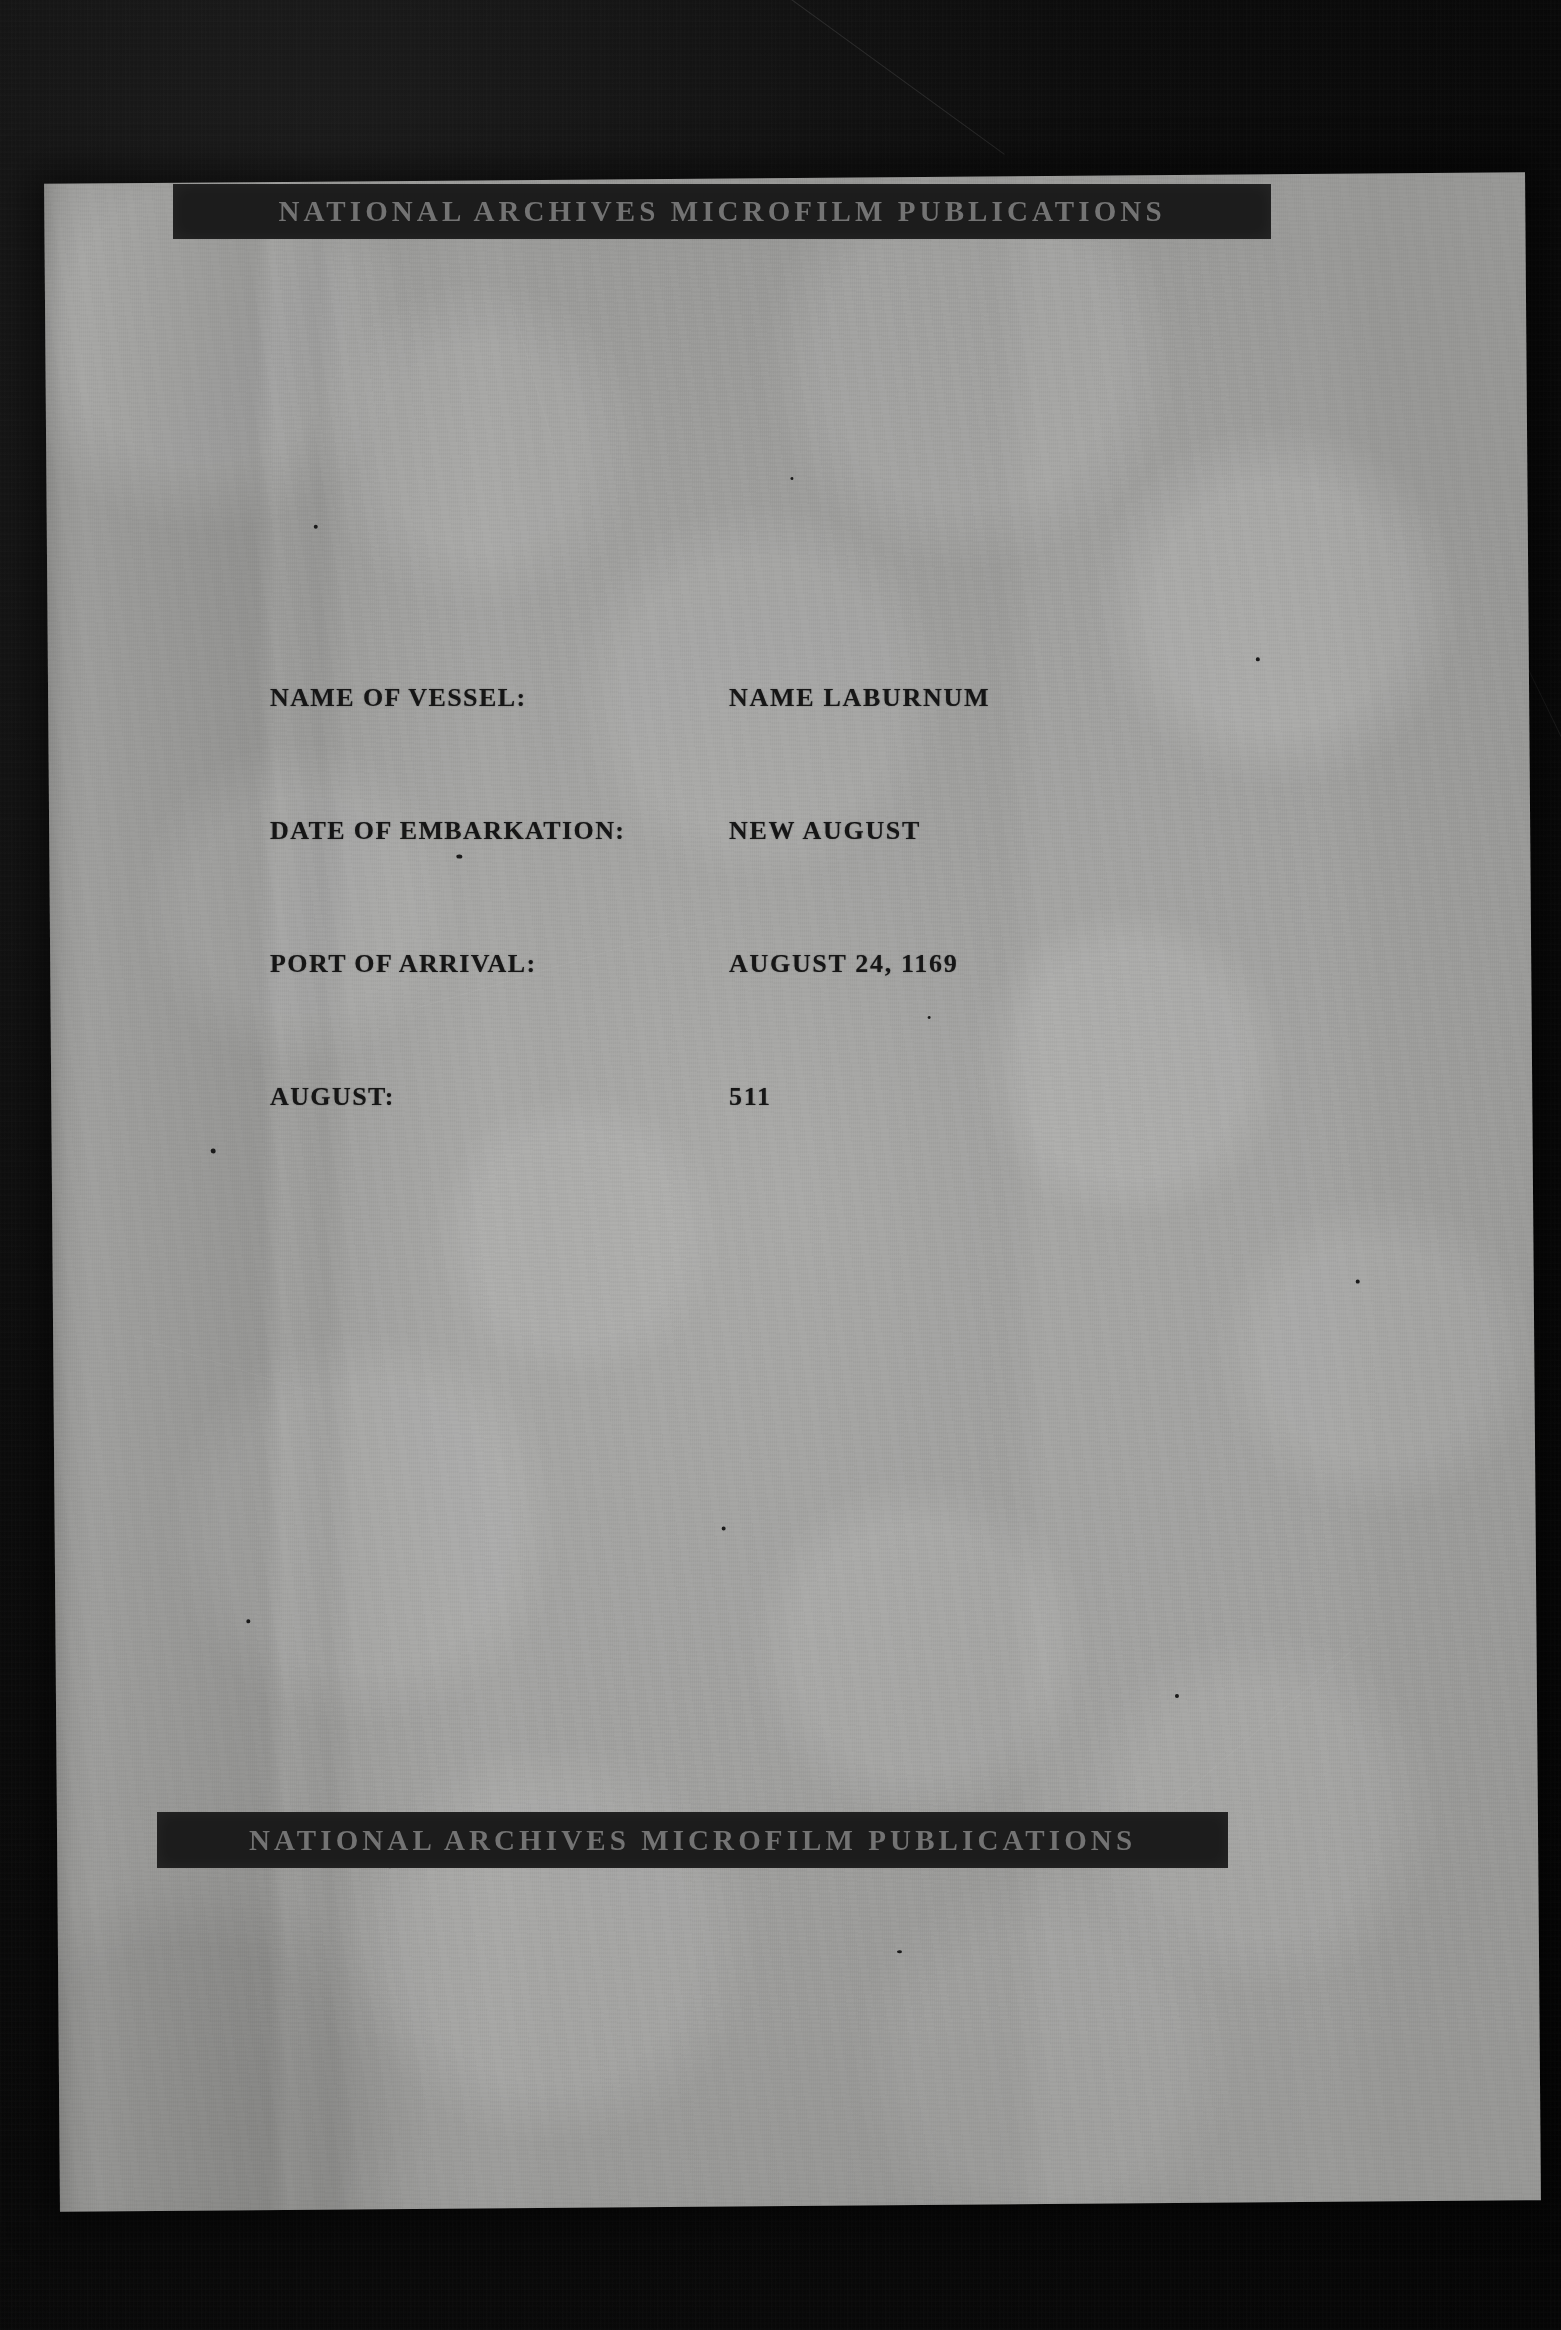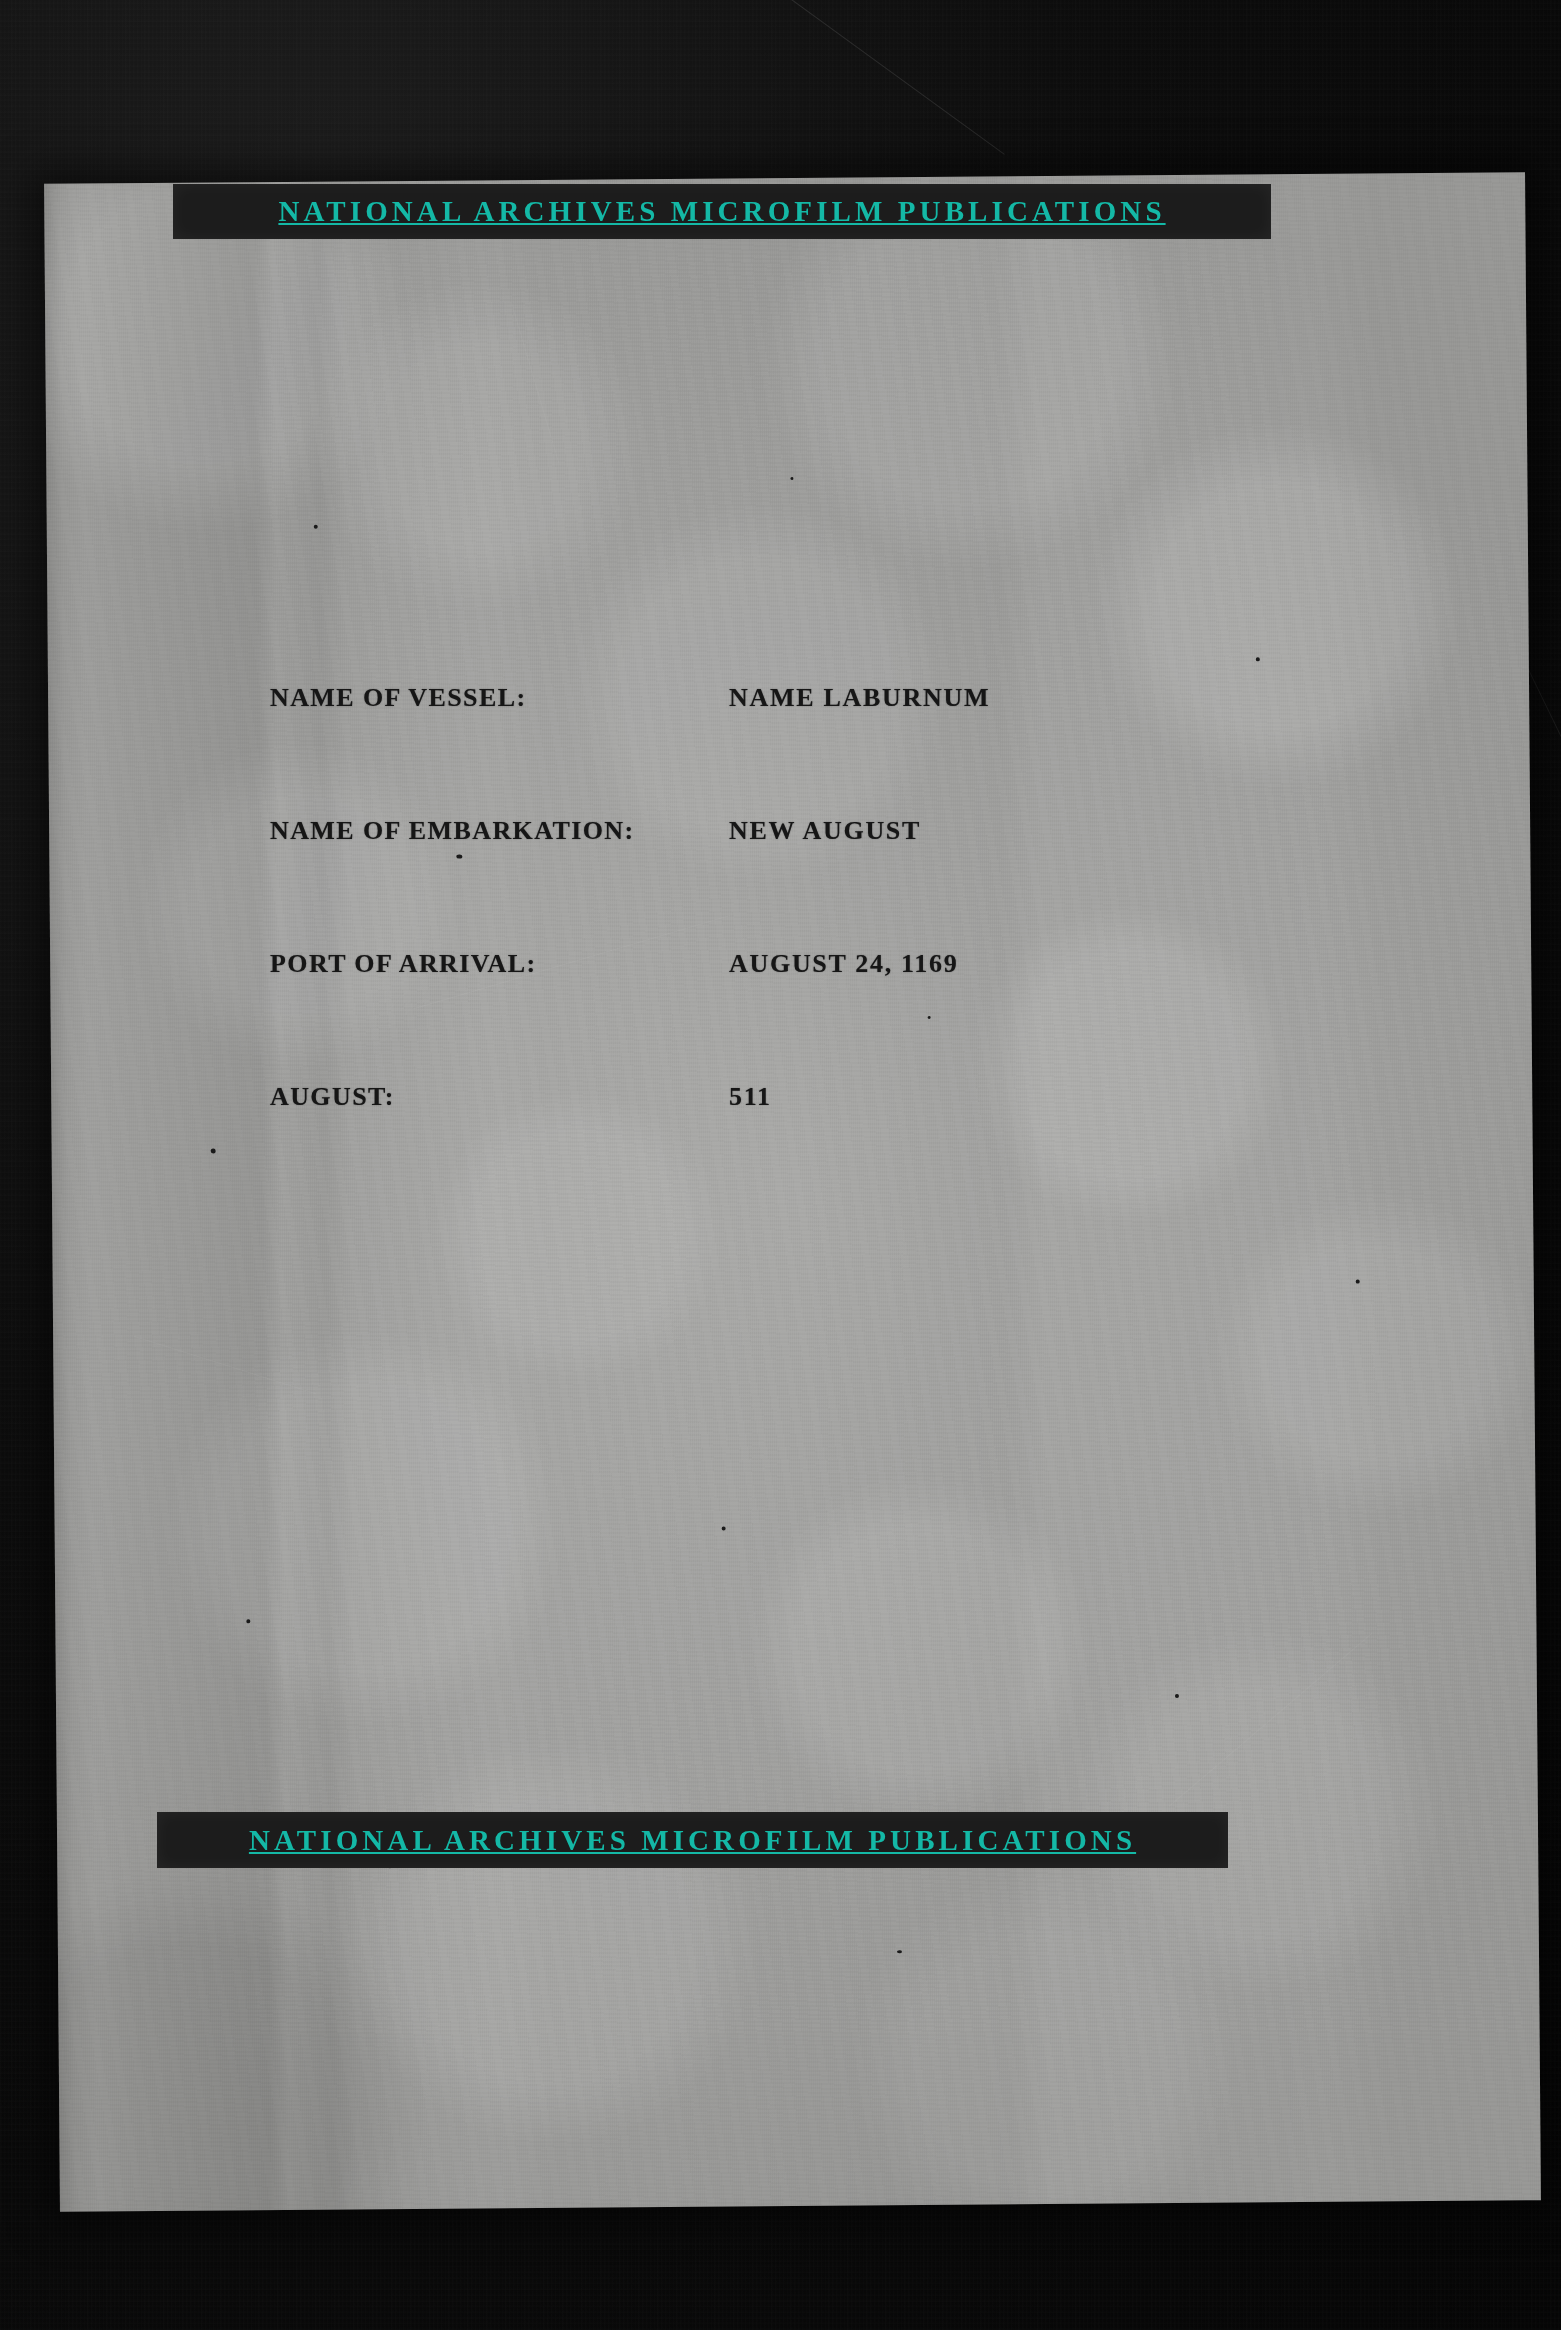--- a/index.html
+++ b/index.html
@@ -96,29 +96,28 @@
   .speck {
     position: absolute;
     background: #1a1a1a;
     border-radius: 50%;
   }
 
   
   .banner {
     position: absolute;
     background: #1c1c1c;
-    color: #14b8a6;
+    color: #737373;
     font-family: "Liberation Serif", serif;
     font-weight: 700;
     letter-spacing: 4.1px;
     display: flex;
     align-items: center;
     justify-content: center;
     box-shadow: inset 0 0 16.5px rgba(255,255,255,.05);
-    text-decoration: underline;
   }
   .banner-top {
     left: 173px;
     top: 184px;
     width: 1098px;
     height: 55px;
     font-size: 29px;
   }
   .banner-bottom {
     left: 157px;
@@ -203,21 +202,21 @@
 </div>
 
 <div class="fields">
 
   <div class="field-row">
     <div class="field-label">NAME OF VESSEL:</div>
     <div class="field-value">NAME LABURNUM</div>
   </div>
 
   <div class="field-row">
-    <div class="field-label">NAME OF EMBARKATION:</div>
+    <div class="field-label">DATE OF EMBARKATION:</div>
     <div class="field-value">NEW AUGUST</div>
   </div>
 
   <div class="field-row">
     <div class="field-label">PORT OF ARRIVAL:</div>
     <div class="field-value">AUGUST 24, 1169</div>
   </div>
 
   <div class="field-row">
     <div class="field-label">AUGUST:</div>

